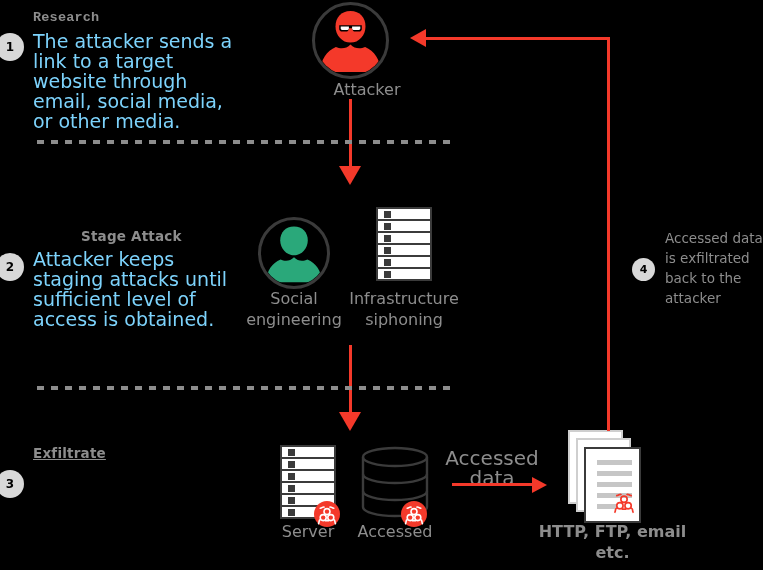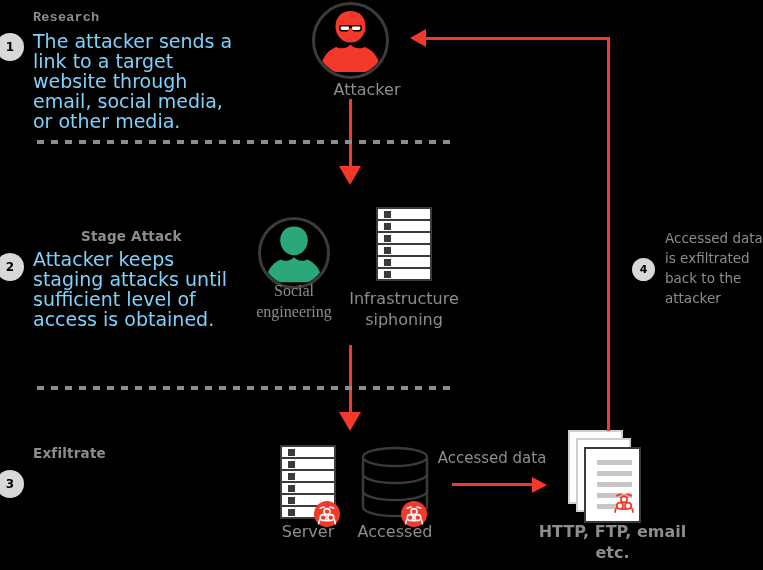--- a/index.html
+++ b/index.html
@@ -33,21 +33,21 @@
   .divider{
     position:absolute;height:4px;left:37px;width:420px;
     background-image:repeating-linear-gradient(to right,#8d8d8d 0 7px,transparent 7px 14px);
   }
 
   
   .cap{
     position:absolute;color:#8d8d8d;font-size:16px;line-height:21px;
     text-align:center;
   }
-  .cap.sm{font-size:15px;line-height:20px;}
+  .cap.sm{font-size:20px;line-height:20px;}
 
   
   .circ{
     position:absolute;border-radius:50%;
     border:3px solid #3b3b3b;background:#000;
     box-sizing:border-box;
   }
 
   
   .vline{position:absolute;background:#f4392a;width:3px;}
@@ -127,21 +127,21 @@
     <defs>
         <clipPath id="seClip">
           <circle cx="36" cy="36" r="32.5"></circle>
         </clipPath>
       </defs>
     <g clip-path="url(#seClip)" fill="#2aa87a">
       <path d="M36 9.5c-8.6 0-13.8 6-13.8 14 0 7.8 6 14.8 13.8 14.8S49.8 31.3 49.8 23.5c0-8-5.2-14-13.8-14z"></path>
       <path d="M36 40.2c-3.9 4.2-9.4 4.2-13.4 2.2C14 46 8.8 53.3 7.9 65.2h56.2C63.2 53.3 58 46 49.4 42.4c-4 2-9.5 2-13.4-2.2z"></path>
     </g>
   </svg>
-  <div class="cap" style="left:238px;top:280px;width:112px;font-family:Liberation Serif, serif;">Social engineering</div>
+  <div class="cap" style="left:238px;top:288px;width:112px;">Social engineering</div>
 
   <div class="rack" style="left:376px;top:207px;width:56px;">
     <div class="slot" style="height:14px;">
         <i class="led"></i>
       </div>
     <div class="slot" style="height:14px;">
         <i class="led"></i>
       </div>
     <div class="slot" style="height:14px;">
         <i class="led"></i>
@@ -157,21 +157,21 @@
       </div>
   </div>
   <div class="cap" style="left:346px;top:288px;width:116px;">Infrastructure siphoning</div>
 
   <div class="vline" style="left:349px;top:345px;height:76px;"></div>
   <div class="arrow-down" style="left:339px;top:412px;"></div>
 
   <div class="divider" style="top:386px;"></div>
 
   <div class="step-num" style="left:-4px;top:470px;">3</div>
-  <div class="step-title" style="left:33px;top:445px;">Exfiltrate</div>
+  <div class="step-title" style="left:33px;top:445px;text-decoration:underline;">Exfiltrate</div>
 
   <div class="rack" style="left:280px;top:445px;width:56px;">
     <div class="slot" style="height:14px;">
         <i class="led"></i>
       </div>
     <div class="slot" style="height:14px;">
         <i class="led"></i>
       </div>
     <div class="slot" style="height:14px;">
         <i class="led"></i>

